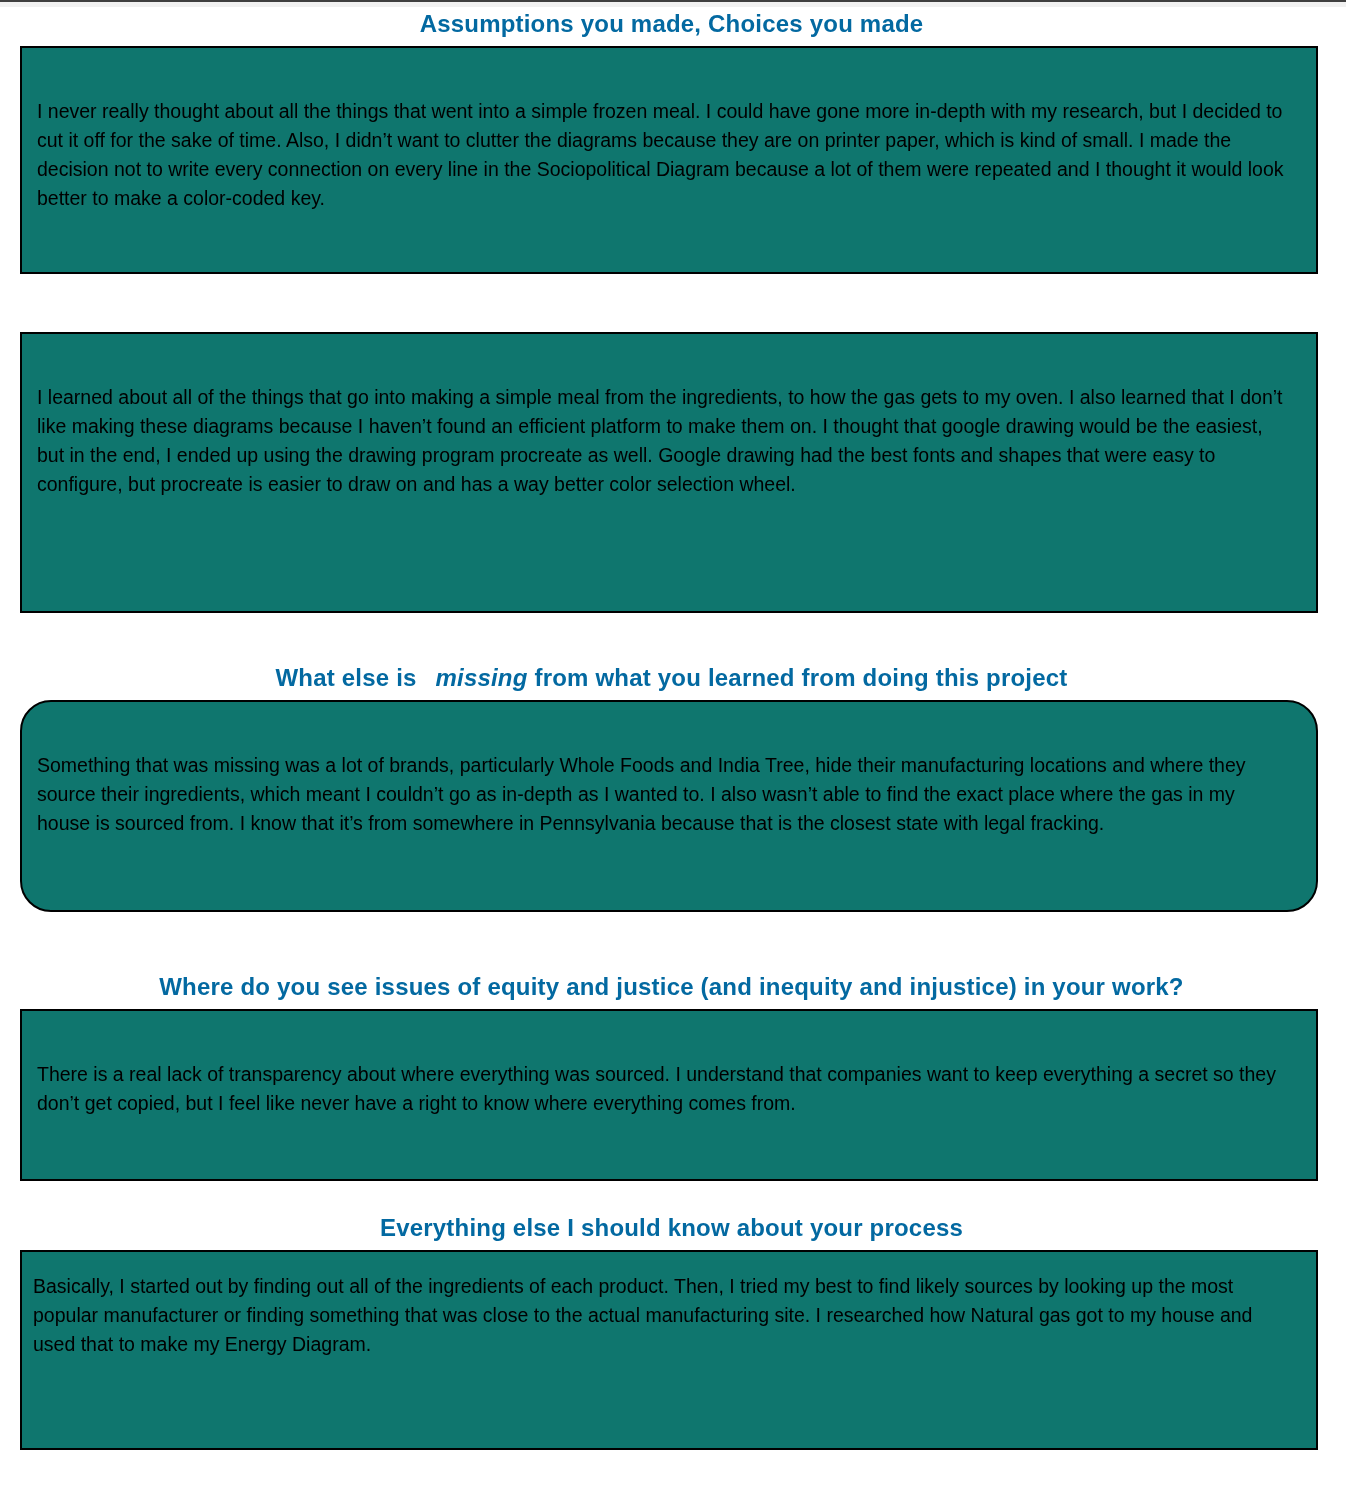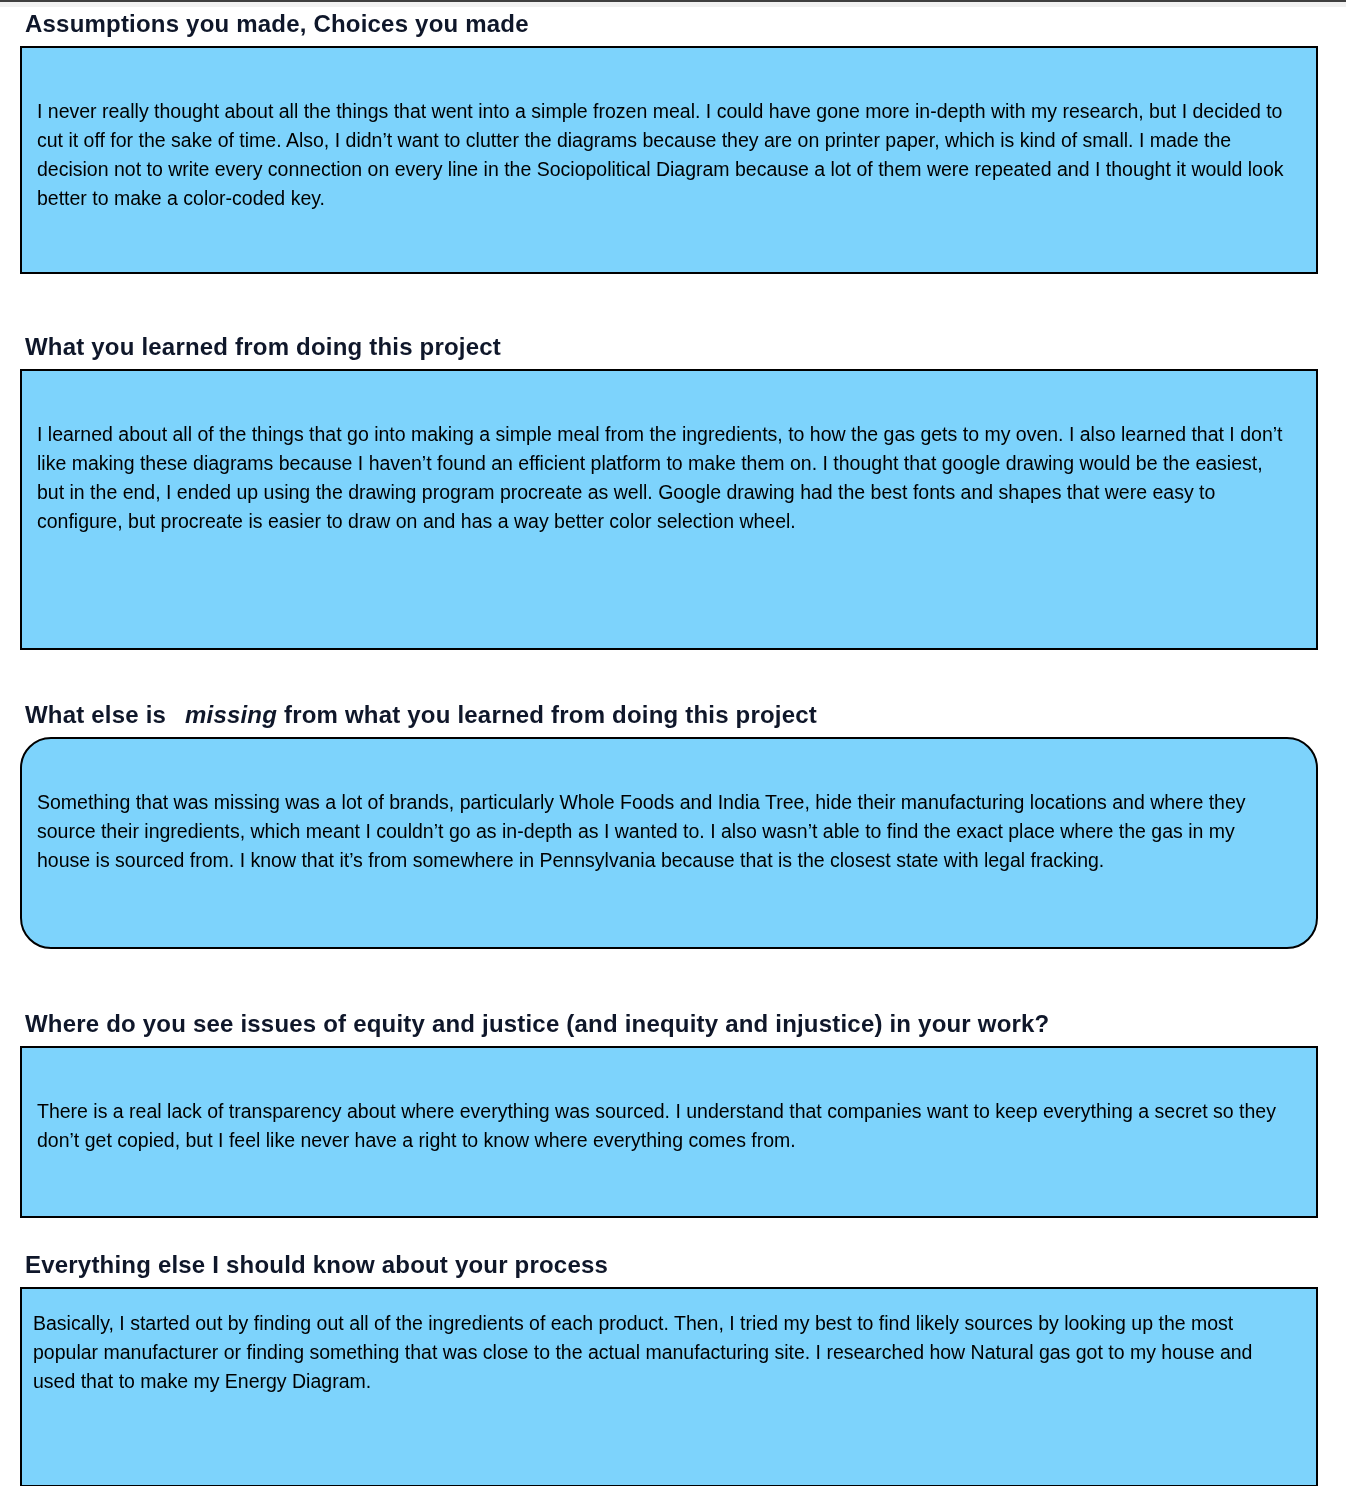--- a/index.html
+++ b/index.html
@@ -25,35 +25,36 @@
   .section { display: block; }
   .s1 { margin-top: 2px; }
   .s2 { margin-top: 58px; }
   .s3 { margin-top: 50px; }
   .s4 { margin-top: 60px; }
   .s5 { margin-top: 32px; }
   .section-heading {
     font-size: 24px;
     line-height: 30px;
     font-weight: bold;
-    color: #0f172a;
+    color: #0369a1;
     letter-spacing: 0.2px;
     margin: 0 28px 7px 25px;
+    text-align: center;
   }
   .section-heading em {
     font-style: italic;
     font-weight: bold;
     margin-left: 12px;
   }
   .section-box {
     margin: 0 28px 0 20px;
     border: 2px solid #000000;
     box-sizing: border-box;
     padding: 20px 26px 0 15px;
-    background: #7dd3fc;
+    background: #0f766e;
   }
   .blank-first { padding-top: 49px; }
   .s1 .section-box { height: 228px; }
   .s2 .section-box { height: 281px; }
   .s3 .section-box { height: 212px; border-radius: 31px; }
   .s4 .section-box { height: 172px; }
   .s5 .section-box { height: 200px; padding-left: 11px; }
   .body-text {
     margin: 0;
     font-size: 19.5px;
@@ -69,21 +70,20 @@
   <div class="top-strip"></div>
 
   <section class="section s1">
     <h2 class="section-heading">Assumptions you made, Choices you made</h2>
     <div class="section-box blank-first">
       <p class="body-text">I never really thought about all the things that went into a simple frozen meal. I could have gone more in-depth with my research, but I decided to cut it off for the sake of time. Also, I didn’t want to clutter the diagrams because they are on printer paper, which is kind of small. I made the decision not to write every connection on every line in the Sociopolitical Diagram because a lot of them were repeated and I thought it would look better to make a color-coded key.</p>
     </div>
   </section>
 
   <section class="section s2">
-    <h2 class="section-heading">What you learned from doing this project</h2>
     <div class="section-box blank-first">
       <p class="body-text">I learned about all of the things that go into making a simple meal from the ingredients, to how the gas gets to my oven. I also learned that I don’t like making these diagrams because I haven’t found an efficient platform to make them on. I thought that google drawing would be the easiest, but in the end, I ended up using the drawing program procreate as well. Google drawing had the best fonts and shapes that were easy to configure, but procreate is easier to draw on and has a way better color selection wheel.</p>
     </div>
   </section>
 
   <section class="section s3">
     <h2 class="section-heading">
       <span>What else is </span><em>missing</em><span> from what you learned from doing this project</span>
     </h2>
     <div class="section-box blank-first">

